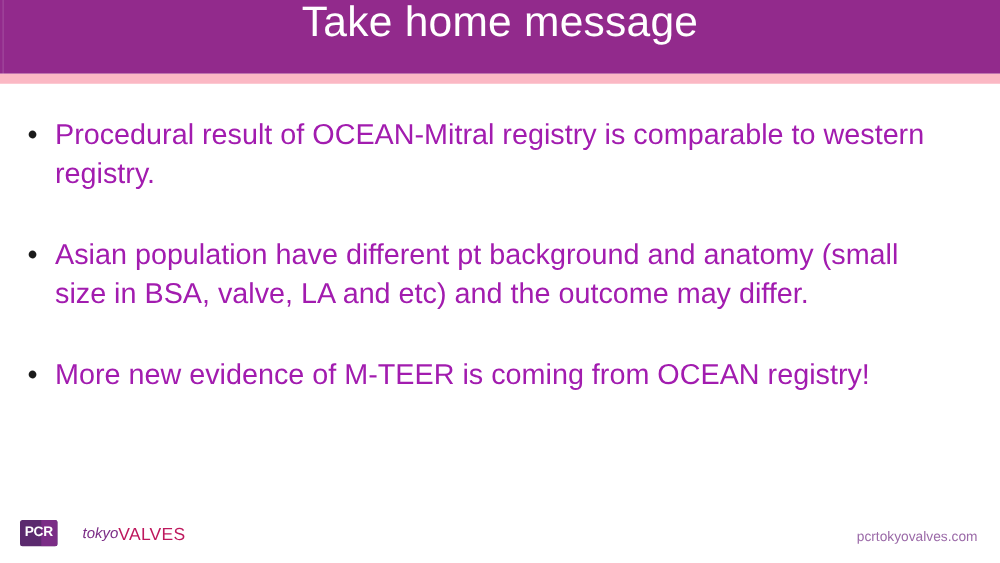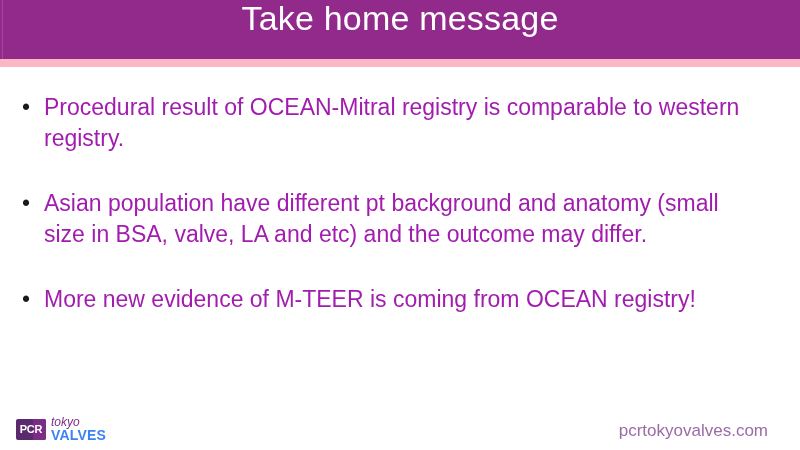--- a/index.html
+++ b/index.html
@@ -127,45 +127,45 @@
   .logo-mark-text {
     position: relative;
     z-index: 2;
     color: #ffffff;
     font-size: 11px;
     font-weight: bold;
     letter-spacing: -0.3px;
     line-height: 1;
   }
   .logo-words {
-    margin-left: 5px;
-    display: flex;
-    flex-direction: column;
+    margin-left: 20px;
+    display: flex;
+    flex-direction: row;
     justify-content: center;
     line-height: 1;
   }
   .logo-tokyo {
     color: #7b2d86;
     font-style: italic;
     font-size: 12px;
     line-height: 12px;
   }
   .logo-valves {
-    color: #3b82f6;
-    font-weight: bold;
+    color: #be185d;
+    font-weight: normal;
     font-size: 14px;
     line-height: 14px;
     letter-spacing: 0.2px;
   }
   .site-url {
     position: absolute;
-    right: 32px;
+    right: 18px;
     top: 424px;
     color: #9b6aa8;
-    font-size: 17px;
+    font-size: 11px;
     line-height: 13px;
   }
 </style>
 </head>
 <body>
 
 <div class="slide">
 
   <div class="title-band">
     <div class="title-text">Take home message</div>

